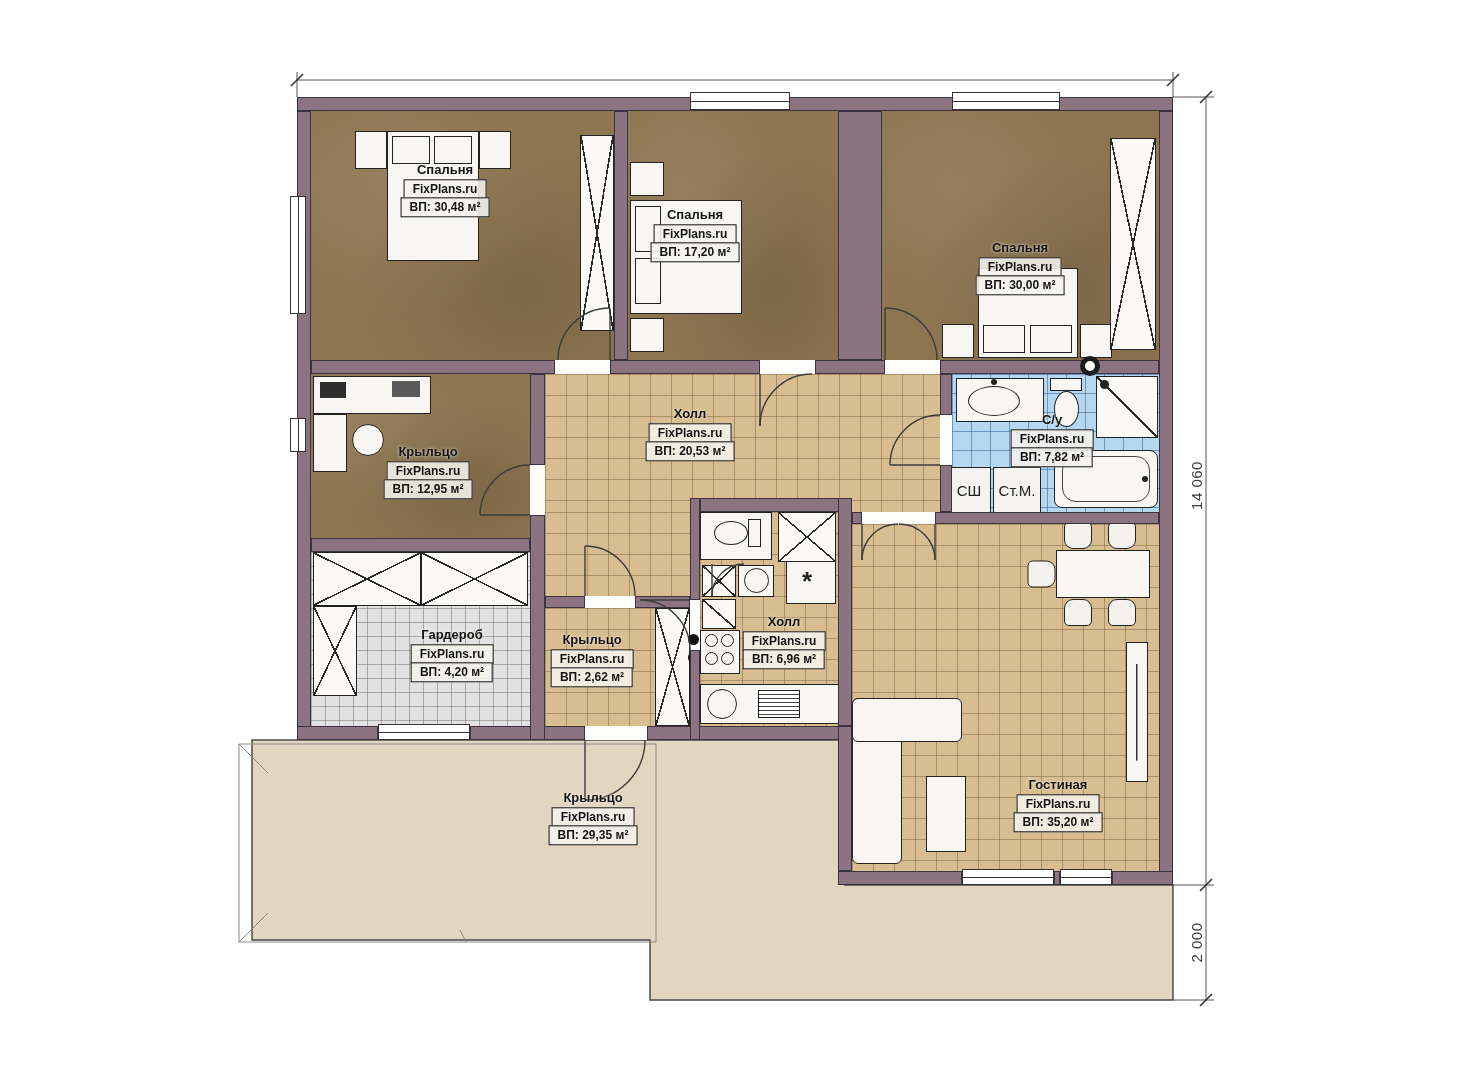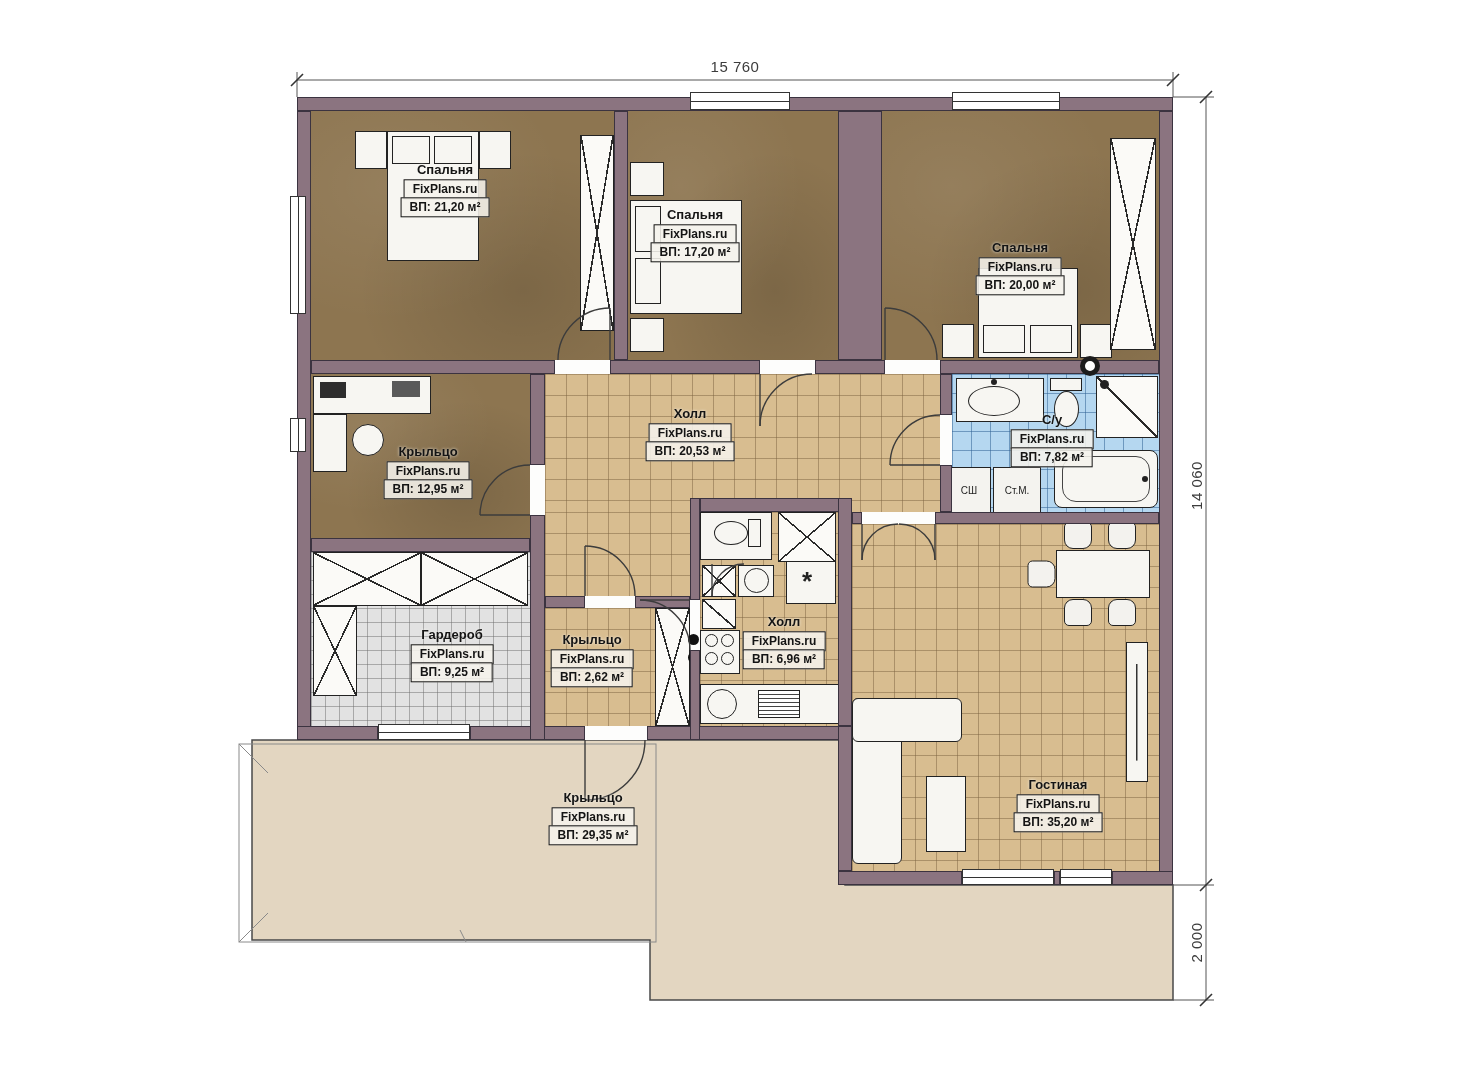--- a/index.html
+++ b/index.html
@@ -44,21 +44,21 @@
   .win.v{background-image:linear-gradient(#333,#333);background-size:1px 100%;background-position:center;background-repeat:no-repeat;}
   
   .room-label{position:absolute;z-index:40;display:flex;flex-direction:column;align-items:center;
     transform:translate(-50%,-50%);white-space:nowrap;color:#141414;}
   .rl-title{font-size:13px;font-weight:bold;margin-bottom:2px;text-shadow:0 0 3px rgba(250,248,244,.9);}
   .rl-box{font-size:12px;font-weight:bold;border:1.6px solid #141414;background:rgba(245,242,236,.88);
     padding:1px 8px;line-height:16px;}
   .rl-box + .rl-box{margin-top:-1.6px;}
   
   .appl{position:absolute;box-sizing:border-box;background:#f4f3ef;border:1.5px solid #222;z-index:8;
-    display:flex;align-items:center;justify-content:center;font-size:10px;color:#222;}
+    display:flex;align-items:center;justify-content:center;font-size:15px;color:#222;}
   
   .dim{position:absolute;z-index:45;font-size:15px;color:#3c3c3c;letter-spacing:.5px;text-align:center;}
   .dim.vert{transform:rotate(-90deg);transform-origin:center;}
   svg.layer{position:absolute;left:0;top:0;z-index:30;pointer-events:none;}
   svg.bglayer{position:absolute;left:0;top:0;z-index:0;pointer-events:none;}
   .chair{position:absolute;box-sizing:border-box;background:#f3f2ee;border:1.5px solid #222;border-radius:5px 5px 9px 9px;z-index:6;}
   .glyph{position:absolute;z-index:9;color:#222;font-weight:bold;}
 </style>
 </head>
 <body>
@@ -249,58 +249,57 @@
     </g>
     <g stroke="#333" stroke-width="1.6">
       <line x1="291" y1="86" x2="303" y2="74"></line>
       <line x1="1167" y1="86" x2="1179" y2="74"></line>
       <line x1="1200" y1="103" x2="1212" y2="91"></line>
       <line x1="1200" y1="891" x2="1212" y2="879"></line>
       <line x1="1200" y1="1006" x2="1212" y2="994"></line>
     </g>
   </svg>
 
-  <div class="dim" style="left:297px;top:58px;width:876px;">15 760</div>
   <div class="dim vert" style="left:1151px;top:477px;width:90px;">14 060</div>
   <div class="dim vert" style="left:1151px;top:934px;width:90px;">2 000</div>
 
   <div class="room-label" style="left:445px;top:190px;">
     <div class="rl-title">Спальня</div>
     <div class="rl-box">FixPlans.ru</div>
-    <div class="rl-box">ВП: 21,20 м²</div>
+    <div class="rl-box">ВП: 30,48 м²</div>
   </div>
   <div class="room-label" style="left:695px;top:235px;">
     <div class="rl-title">Спальня</div>
     <div class="rl-box">FixPlans.ru</div>
     <div class="rl-box">ВП: 17,20 м²</div>
   </div>
   <div class="room-label" style="left:1020px;top:268px;">
     <div class="rl-title">Спальня</div>
     <div class="rl-box">FixPlans.ru</div>
-    <div class="rl-box">ВП: 20,00 м²</div>
+    <div class="rl-box">ВП: 30,00 м²</div>
   </div>
   <div class="room-label" style="left:428px;top:472px;">
     <div class="rl-title">Крыльцо</div>
     <div class="rl-box">FixPlans.ru</div>
     <div class="rl-box">ВП: 12,95 м²</div>
   </div>
   <div class="room-label" style="left:690px;top:434px;">
     <div class="rl-title">Холл</div>
     <div class="rl-box">FixPlans.ru</div>
     <div class="rl-box">ВП: 20,53 м²</div>
   </div>
   <div class="room-label" style="left:1052px;top:440px;">
     <div class="rl-title">С/у</div>
     <div class="rl-box">FixPlans.ru</div>
     <div class="rl-box">ВП: 7,82 м²</div>
   </div>
   <div class="room-label" style="left:452px;top:655px;">
     <div class="rl-title">Гардероб</div>
     <div class="rl-box">FixPlans.ru</div>
-    <div class="rl-box">ВП: 9,25 м²</div>
+    <div class="rl-box">ВП: 4,20 м²</div>
   </div>
   <div class="room-label" style="left:592px;top:660px;">
     <div class="rl-title">Крыльцо</div>
     <div class="rl-box">FixPlans.ru</div>
     <div class="rl-box">ВП: 2,62 м²</div>
   </div>
   <div class="room-label" style="left:784px;top:642px;">
     <div class="rl-title">Холл</div>
     <div class="rl-box">FixPlans.ru</div>
     <div class="rl-box">ВП: 6,96 м²</div>

